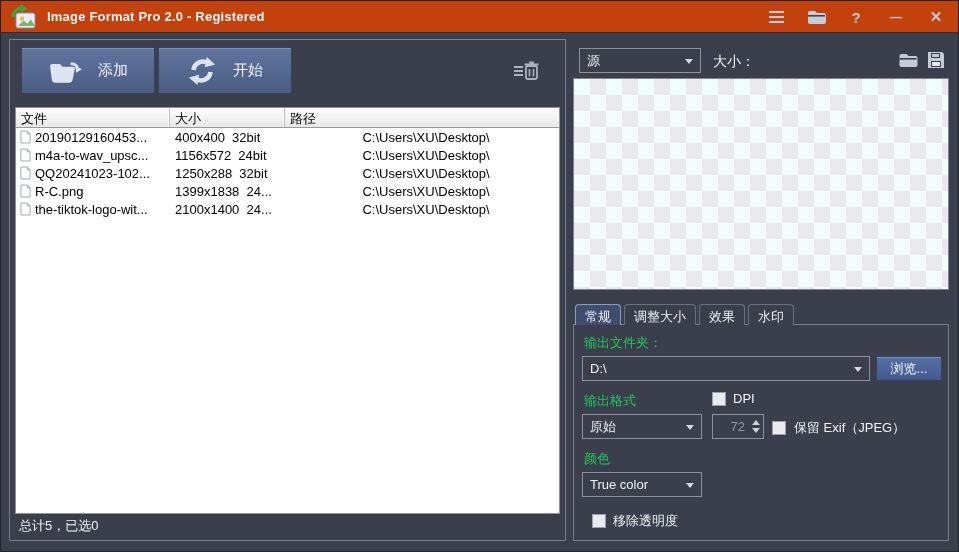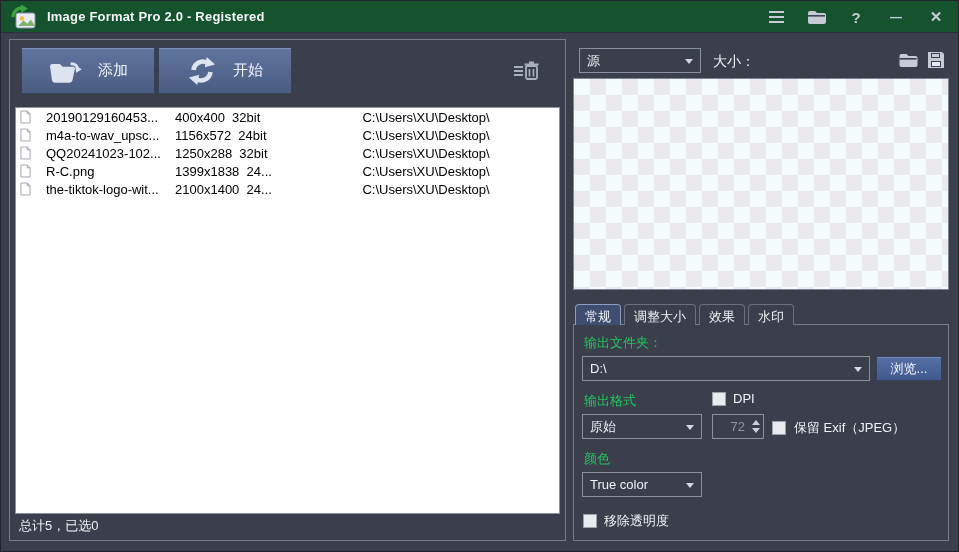--- a/index.html
+++ b/index.html
@@ -8,21 +8,21 @@
     font-family:"Liberation Sans", sans-serif;
     background:#3a3f4b;
     color:#e9ebf0;
     overflow:hidden;
     position:relative;
     border:1px solid #20242c;
   }
   
   .titlebar {
     position:absolute; left:0; top:0; width:957px; height:32px;
-    background:#14532d;
+    background:#c2410c;
     border-bottom:1px solid #2a2e38;
     display:flex; align-items:center;
   }
   .app-icon { width:28px; height:26px; margin-left:8px; }
   .title-text { font-size:13px; font-weight:bold; color:#f2f4f8; margin-left:10px; letter-spacing:.2px; }
   .tb-right { position:absolute; right:6px; top:0; height:32px; display:flex; align-items:center; gap:8px; }
   .tb-btn { width:32px; height:26px; display:flex; align-items:center; justify-content:center; color:#c6cbd5; font-size:15px; cursor:default; }
   .menu-lines { display:flex; flex-direction:column; gap:3px; }
   .menu-lines i { display:block; width:15px; height:2px; background:#c6cbd5; }
   .glyph { font-size:15px; font-weight:bold; color:#c6cbd5; }
@@ -55,21 +55,21 @@
     display:flex; height:20px;
     background:linear-gradient(#ffffff,#e7e7e7);
     border-bottom:1px solid #9a9a9a;
     color:#000; font-size:13px;
   }
   .hcell { padding:2px 5px 0 5px; border-right:1px solid #bdbdbd; box-shadow:inset -1px 0 0 #ffffff; }
   .hc-file { width:154px; }
   .hc-size { width:115px; }
   .hc-path { flex:1; border-right:none; }
   .lrow { display:flex; align-items:center; height:18px; font-size:13px; color:#000; white-space:pre; }
-  .c-file { width:154px; display:flex; gap:15px; padding-left:4px; overflow:hidden; }
+  .c-file { width:154px; display:flex; gap:4px; padding-left:4px; overflow:hidden; }
   .c-size { width:115px; padding-left:5px; }
   .c-path { flex:1; padding-left:8px;text-align:center; }
   .doc-icon { flex:0 0 auto; }
 
   .status-bar { position:absolute; left:9px; bottom:5px; font-size:13px; color:#f0f2f6; }
 
   
   .src-row { position:absolute; left:572px; top:45px; width:376px; height:28px; }
   .combo {
     background:#3a3f4b; border:1px solid #8a919f; color:#f0f2f6;
@@ -198,20 +198,25 @@
         <rect x="12" y="6" width="11" height="13" rx="1.5" fill="none" stroke="#aab2bd" stroke-width="1.8"></rect>
         <rect x="10.5" y="3.5" width="14" height="2" fill="#aab2bd"></rect>
         <rect x="15" y="1.5" width="5" height="2.4" fill="#aab2bd"></rect>
         <line x1="15.5" y1="9" x2="15.5" y2="16.5" stroke="#aab2bd" stroke-width="1.6"></line>
         <line x1="19.5" y1="9" x2="19.5" y2="16.5" stroke="#aab2bd" stroke-width="1.6"></line>
       </svg>
     </div>
   </div>
 
   <div class="file-list">
+    <div class="list-header">
+      <div class="hcell hc-file">文件</div>
+      <div class="hcell hc-size">大小</div>
+      <div class="hcell hc-path">路径</div>
+    </div>
 
     <div class="lrow">
       <div class="c-file"><svg class="doc-icon" width="11" height="14" viewBox="0 0 12 15">
             <path d="M1 1 h7 l3 3 v10 h-10 z" fill="#fff" stroke="#9aa0aa"></path>
             <path d="M8 1 v3 h3" fill="none" stroke="#9aa0aa"></path>
           </svg><span>20190129160453...</span></div>
       <div class="c-size">400x400  32bit</div>
       <div class="c-path">C:\Users\XU\Desktop\</div>
     </div>
     <div class="lrow">
@@ -316,17 +321,17 @@
     <span class="checkbox"></span>
     <span class="check-label">保留 Exif（JPEG）</span>
   </div>
 
   <span class="lbl" style="left:10px; top:125px;">颜色</span>
   <div class="combo color-combo">
     <span>True color</span>
     <span class="arrow"></span>
   </div>
 
-  <div class="check-row" style="left:9px; top:187px;">
+  <div class="check-row" style="left:18px; top:187px;">
     <span class="checkbox"></span>
     <span class="check-label">移除透明度</span>
   </div>
 </div>
 
 </body></html>

